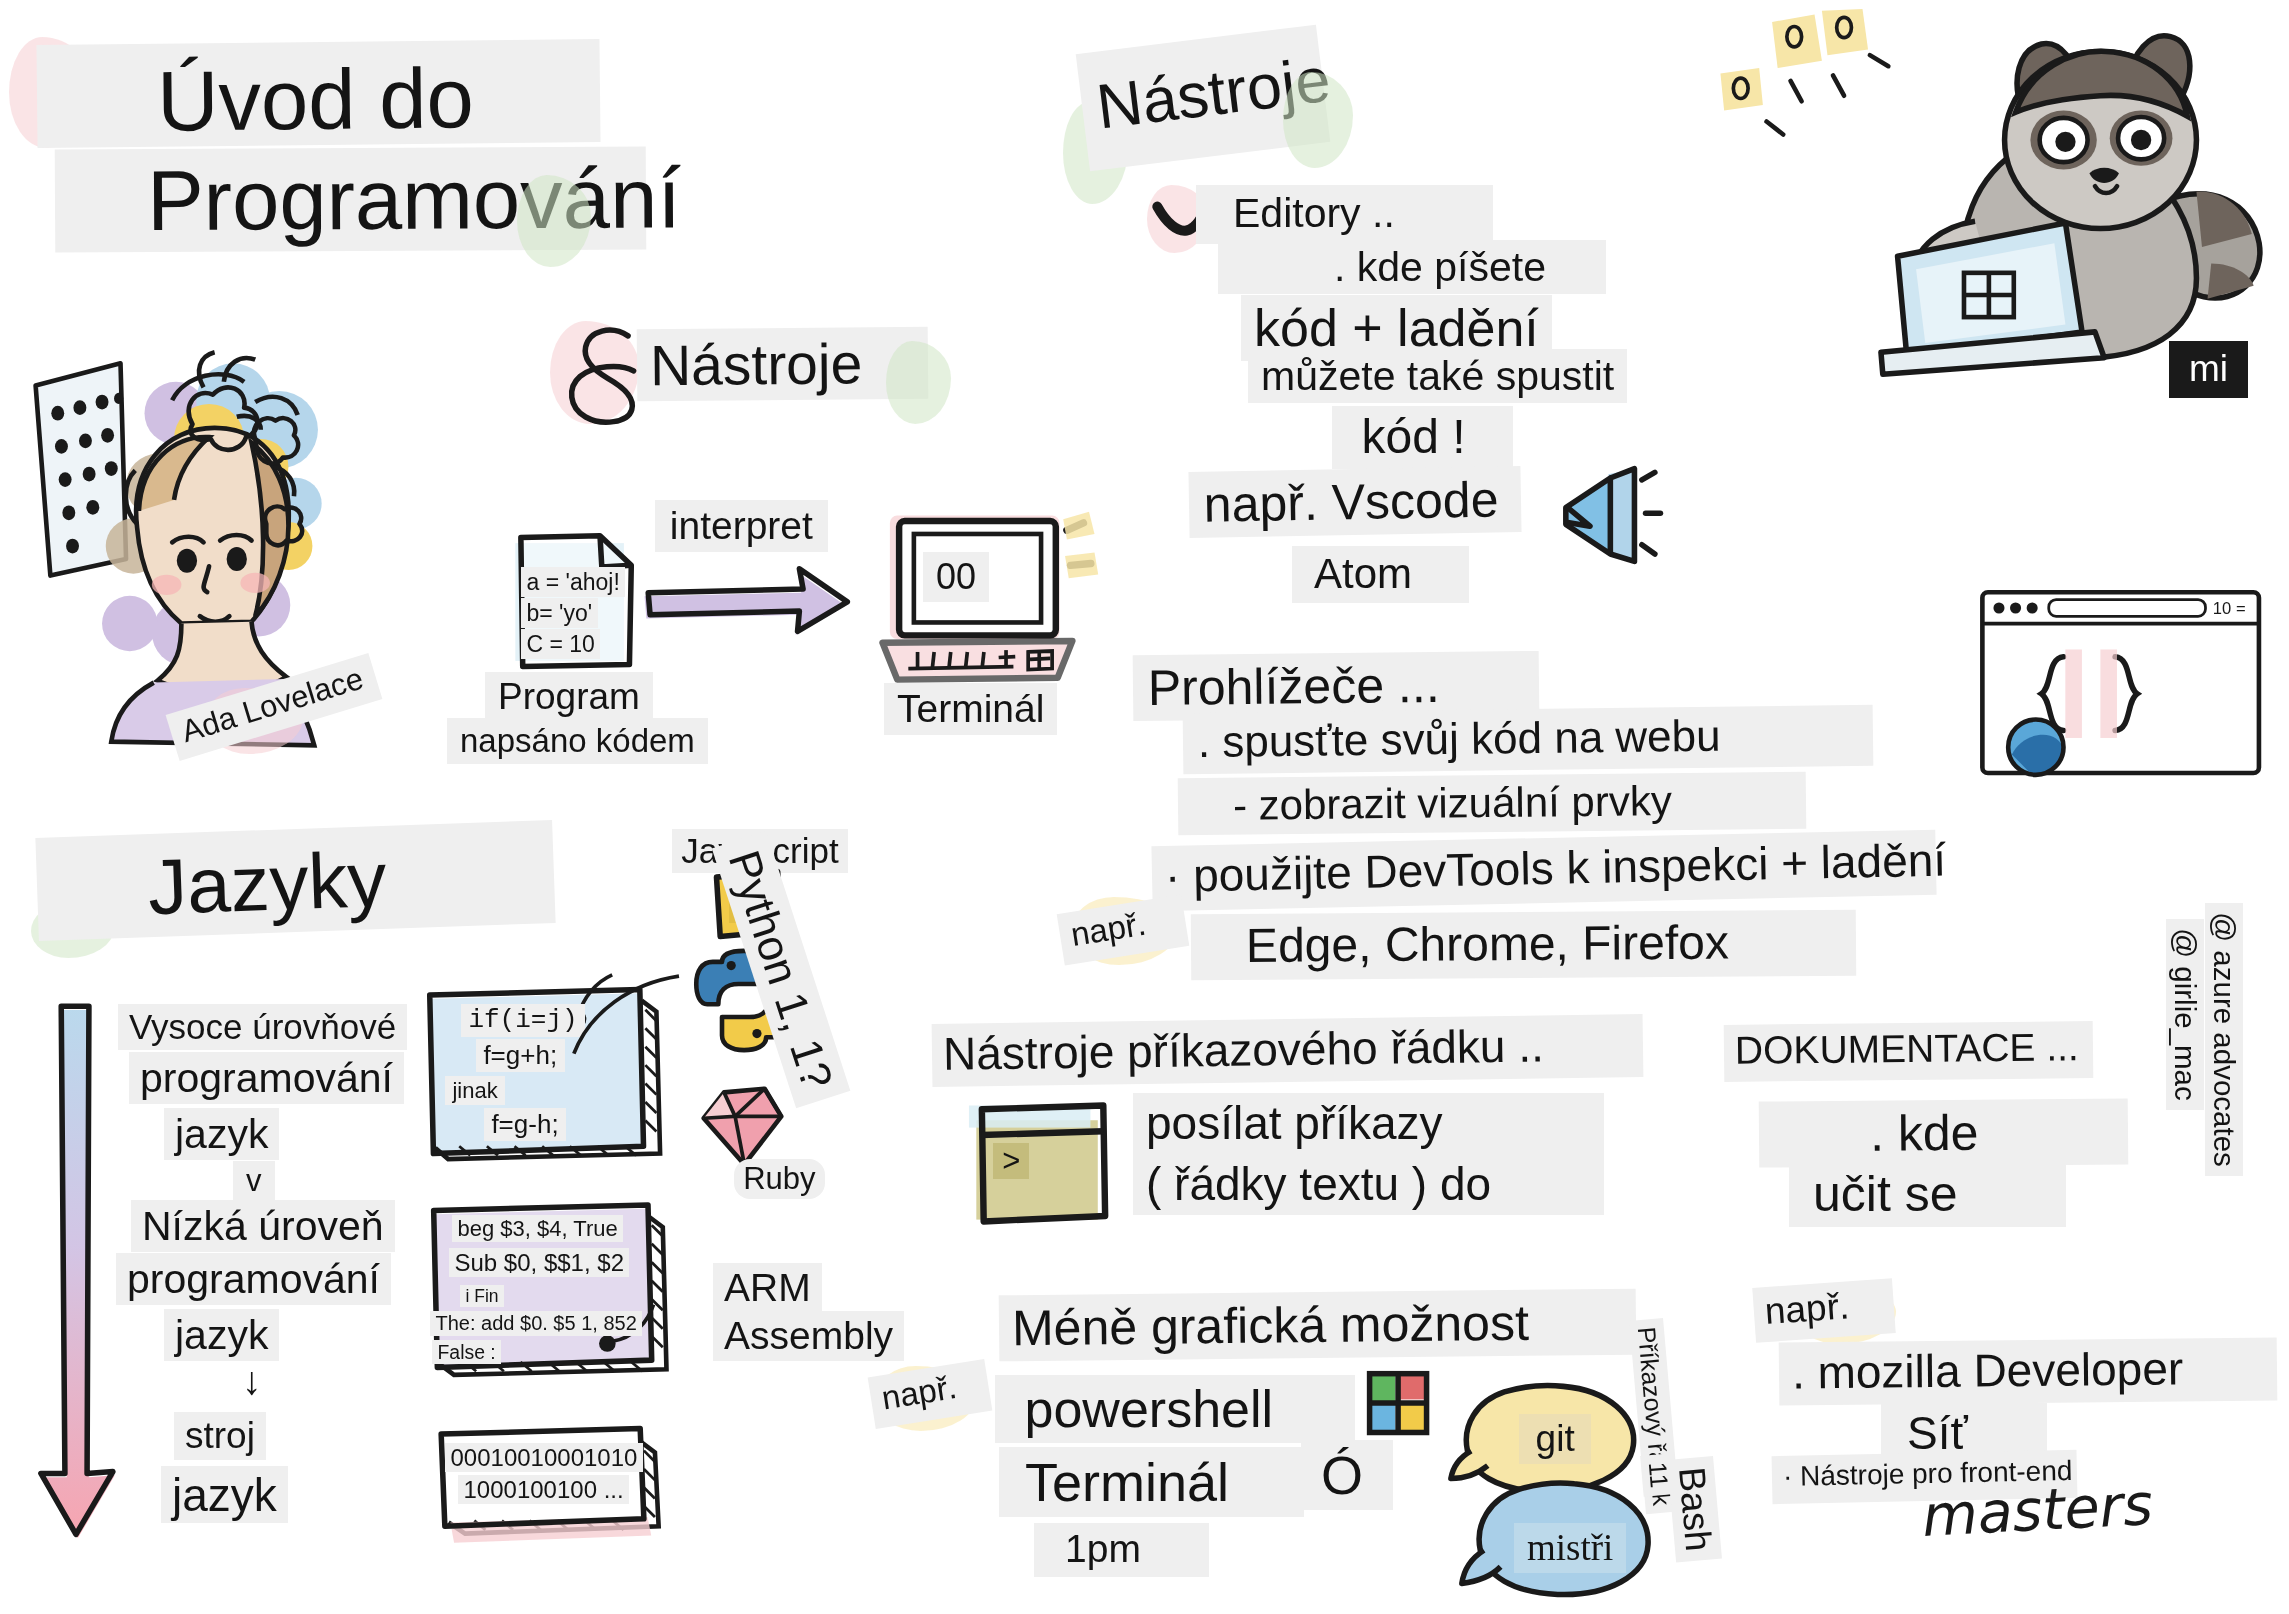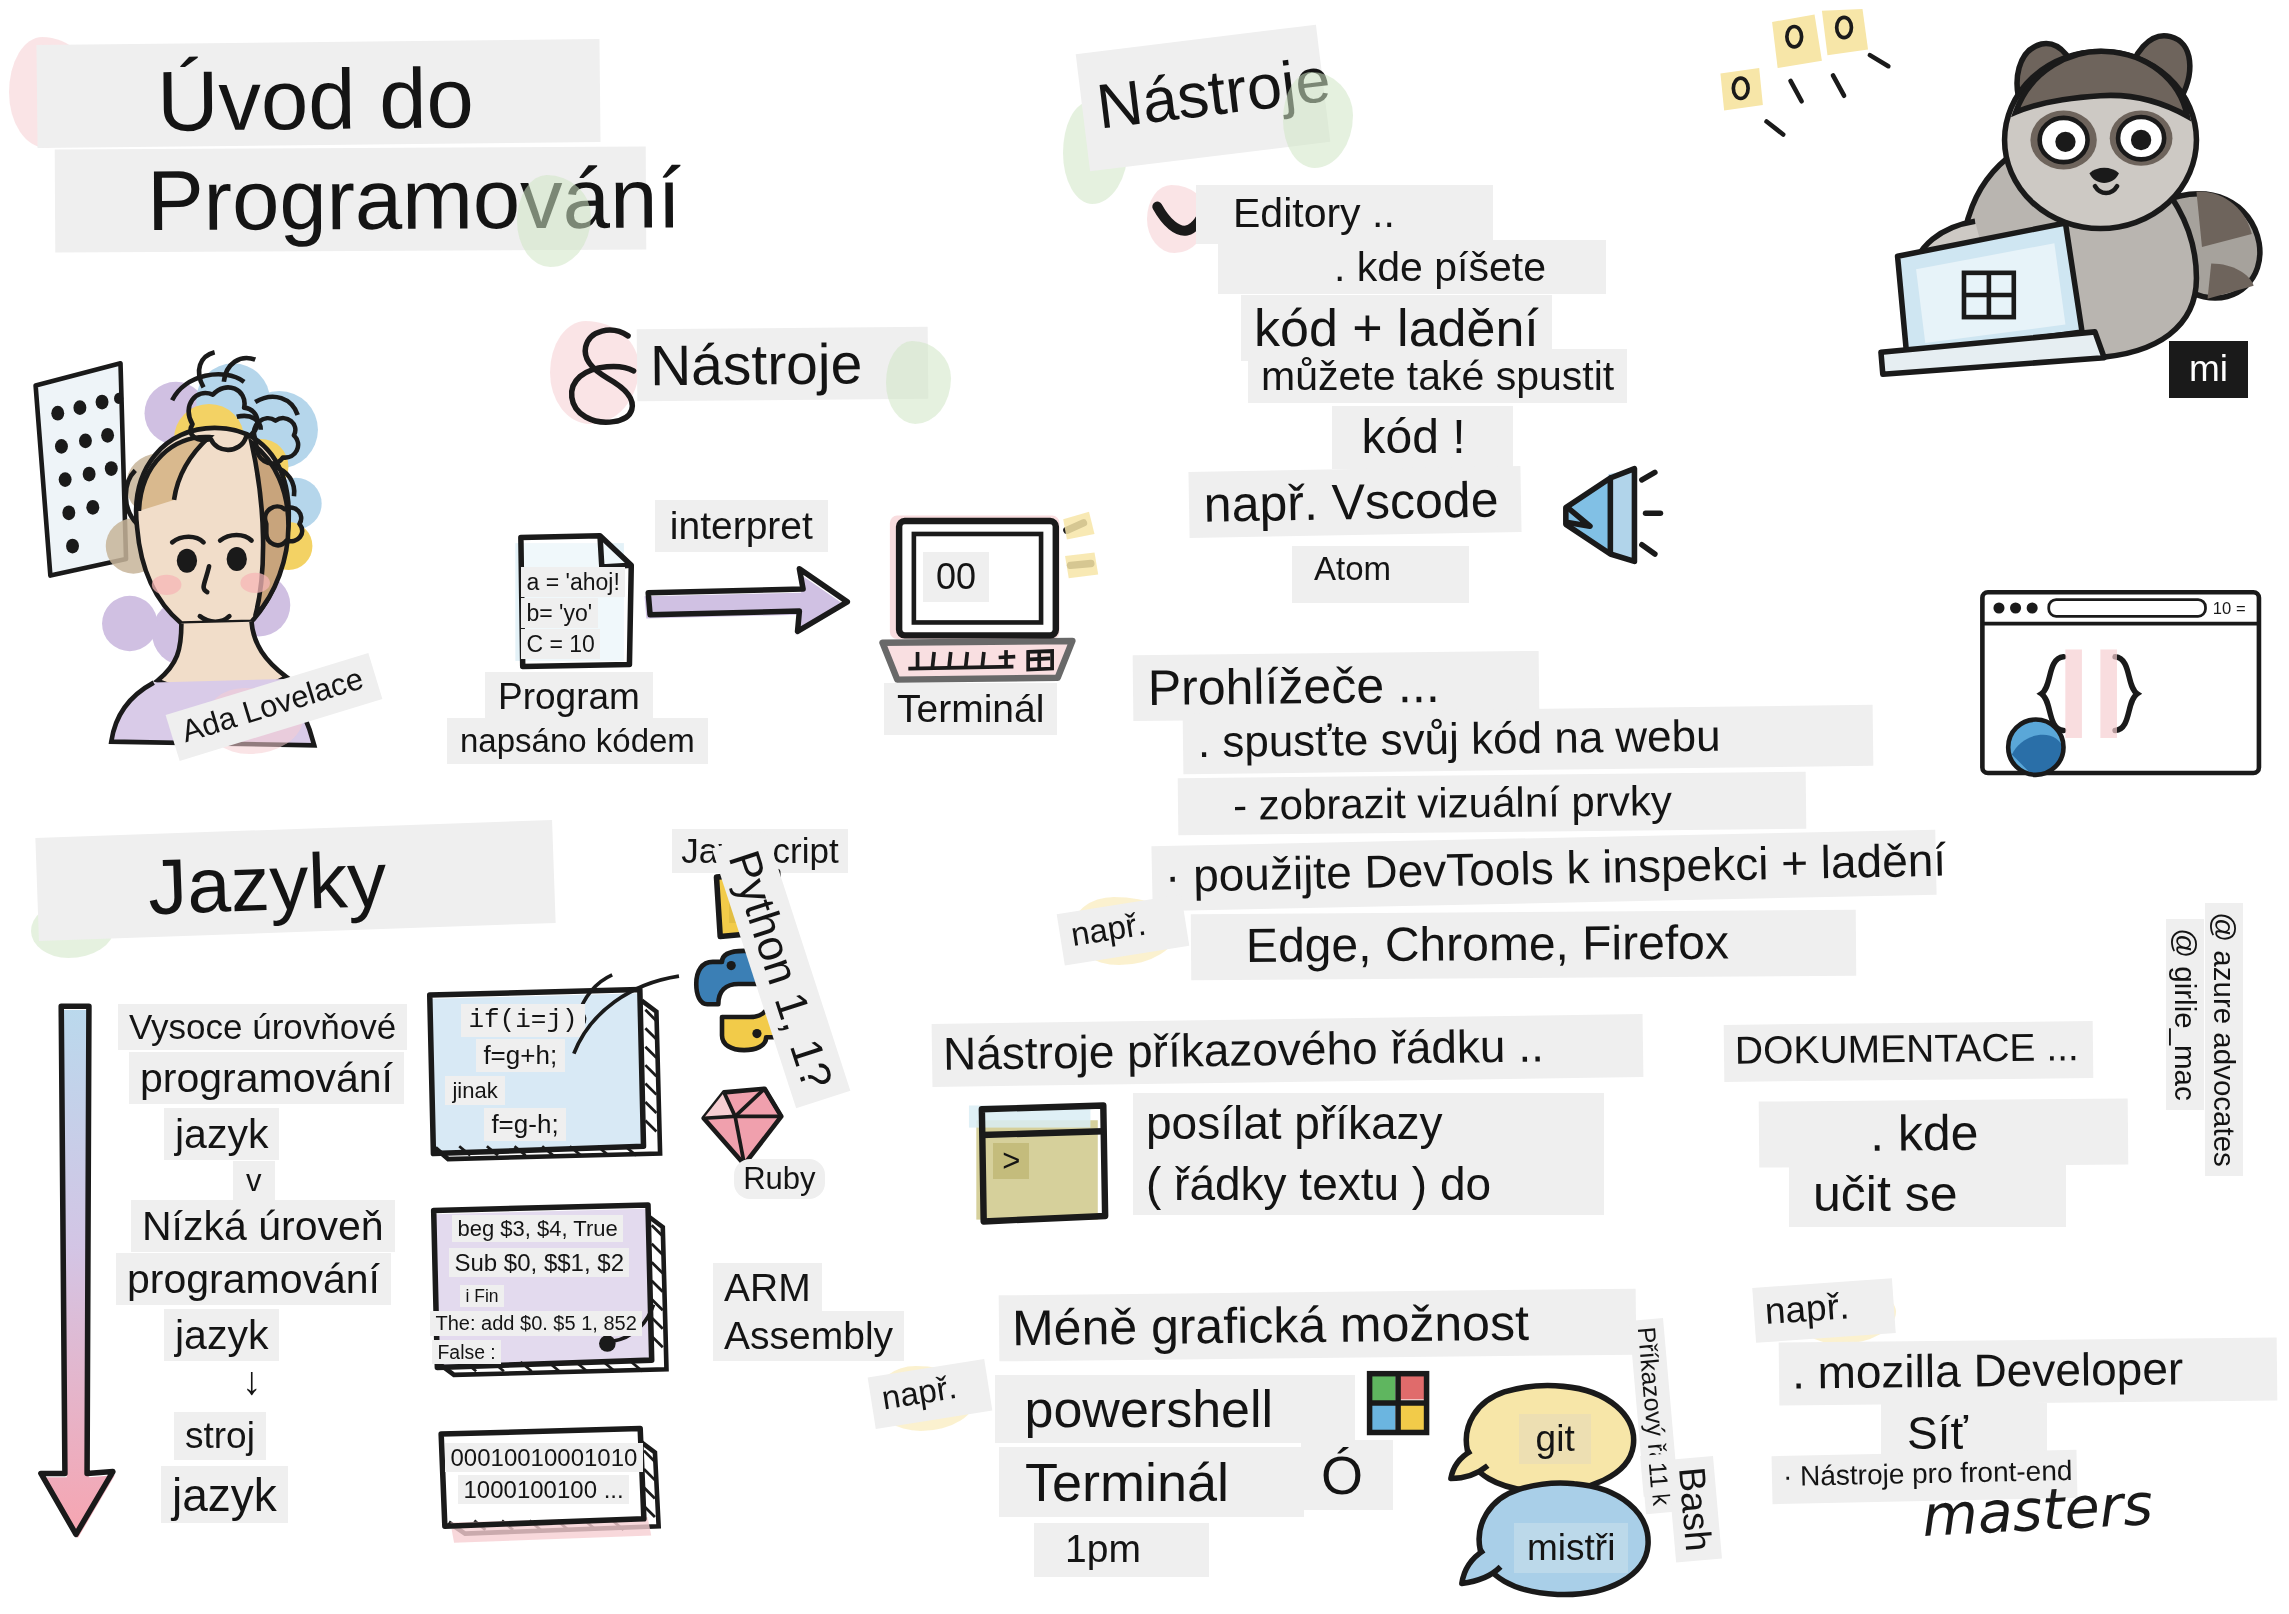--- a/index.html
+++ b/index.html
@@ -151,21 +151,21 @@
   <svg class="sk" style="left:1150px;top:190px;" width="66" height="59" viewBox="0 0 72 64">
     <path d="M8 18 C18 36 30 46 40 44 C50 42 58 28 64 14" fill="none" stroke="#1a1a1a" stroke-width="11" stroke-linecap="round"></path>
   </svg>
 
   <div class="hl" style="left:1196px;top:185px;width:297px;height:59px;font-size:41px;padding:7.4px 37px;box-sizing:border-box;">Editory ..</div>
   <div class="hl" style="left:1218px;top:240px;width:388px;height:54px;font-size:41px;padding:5.5px 18.5px 5.5px 116px;box-sizing:border-box;">. kde píšete</div>
   <div class="hl" style="left:1241px;top:295px;font-size:52px;padding:5.5px 13px;">kód + ladění</div>
   <div class="hl" style="left:1248px;top:349px;font-size:41px;padding:5.5px 13px;">můžete také spustit</div>
   <div class="hl" style="left:1332px;top:406px;width:181px;height:63px;font-size:48px;padding:5.5px 29.5px;box-sizing:border-box;">kód !</div>
   <div class="hl" style="left:1189px;top:469px;width:332px;height:66px;font-size:50px;padding:7.4px 14.8px;transform:rotate(-1deg);box-sizing:border-box;">např. Vscode</div>
-  <div class="hl" style="left:1292px;top:546px;width:177px;height:57px;font-size:33px;padding:5.5px 22px;box-sizing:border-box;">Atom</div>
+  <div class="hl" style="left:1292px;top:546px;width:177px;height:57px;font-size:42px;padding:5.5px 22px;box-sizing:border-box;">Atom</div>
 
   <svg class="sk" style="left:1551px;top:465px;" width="102" height="102" viewBox="0 0 110 110">
     <path d="M14 48 L62 16 L62 94 L14 62 Z" fill="#6bb5e0" opacity=".85"></path>
     <path d="M62 10 L90 4 L90 104 L62 98 Z" fill="#a9cfe8" opacity=".9"></path>
     <path d="M16 46 L64 14 L64 96 L16 64 Z" fill="none" stroke="#1a1a1a" stroke-width="6" stroke-linejoin="round"></path>
     <path d="M64 14 L90 4 L90 104 L64 96" fill="none" stroke="#1a1a1a" stroke-width="6" stroke-linejoin="round"></path>
     <path d="M18 46 L42 66 L18 62" fill="none" stroke="#1a1a1a" stroke-width="6" stroke-linejoin="round"></path>
     <g stroke="#1a1a1a" stroke-width="6" stroke-linecap="round">
       <path d="M98 16 L112 8"></path>
         <path d="M102 52 L118 52"></path>
@@ -419,21 +419,21 @@
 
   <svg class="sk" style="left:1449px;top:1379px;" width="212" height="129" viewBox="0 0 230 140">
     <path d="M60 14 C30 24 14 50 20 78 C24 102 52 120 98 122 C152 124 196 104 200 72 C204 40 172 12 124 8 C104 6 80 8 60 14Z" fill="#f7e6a8" stroke="#1a1a1a" stroke-width="6"></path>
     <path d="M24 78 C10 86 4 96 2 108 C18 108 32 102 42 94" fill="#f7e6a8" stroke="#1a1a1a" stroke-width="6" stroke-linejoin="round"></path>
   </svg>
   <div class="hl" style="left:1519px;top:1414px;font-size:37px;padding:5.5px 16.6px;background:#eddfb2;">git</div>
   <svg class="sk" style="left:1460px;top:1480px;" width="212" height="134" viewBox="0 0 230 145">
     <path d="M64 10 C32 20 16 48 22 76 C28 104 58 122 106 124 C160 126 202 104 204 70 C206 36 174 8 124 4 C106 2 84 4 64 10Z" fill="#a9cfe8" stroke="#1a1a1a" stroke-width="6"></path>
     <path d="M26 76 C10 86 4 98 2 112 C20 110 34 104 44 94" fill="#a9cfe8" stroke="#1a1a1a" stroke-width="6" stroke-linejoin="round"></path>
   </svg>
-  <div class="hl" style="left:1514px;top:1523px;font-size:37px;padding:5.5px 13px;background:#bcd9ea;">mistři</div>
+  <div class="hl" style="left:1514px;top:1523px;font-size:37px;padding:5.5px 13px;background:#bcd9ea;font-family:Liberation Serif, serif;">mistři</div>
 
   <div class="hl vert" style="left:1663px;top:1318px;font-size:25px;padding:3.7px 7.4px;transform:rotate(85deg);transform-origin:left top;">Příkazový řádek</div>
   <div class="hl vert" style="left:1674px;top:1453px;font-size:25px;padding:3.7px 7.4px;transform:rotate(85deg);transform-origin:left top;">11</div>
   <div class="hl vert" style="left:1713px;top:1456px;font-size:37px;padding:3.7px 9.2px;transform:rotate(85deg);transform-origin:left top;">Bash</div>
 
   <div class="hl" style="left:1724px;top:1023px;width:369px;height:57px;font-size:39px;padding:5.5px 11px;transform:rotate(-0.6deg);box-sizing:border-box;">DOKUMENTACE ...</div>
   <div class="hl" style="left:1759px;top:1100px;width:369px;height:66px;font-size:50px;padding:7.4px 111px;transform:rotate(-0.5deg);box-sizing:border-box;">. kde</div>
   <div class="hl" style="left:1789px;top:1161px;width:277px;height:66px;font-size:50px;padding:7.4px 24px;box-sizing:border-box;">učit se</div>
   <div class="wash" style="left:1794px;top:1285px;width:102px;height:59px;background:#f7e6a8;"></div>
   <div class="hl" style="left:1754px;top:1283px;width:140px;height:55px;font-size:37px;padding:5.5px 11px;transform:rotate(-4deg);box-sizing:border-box;">např.</div>

